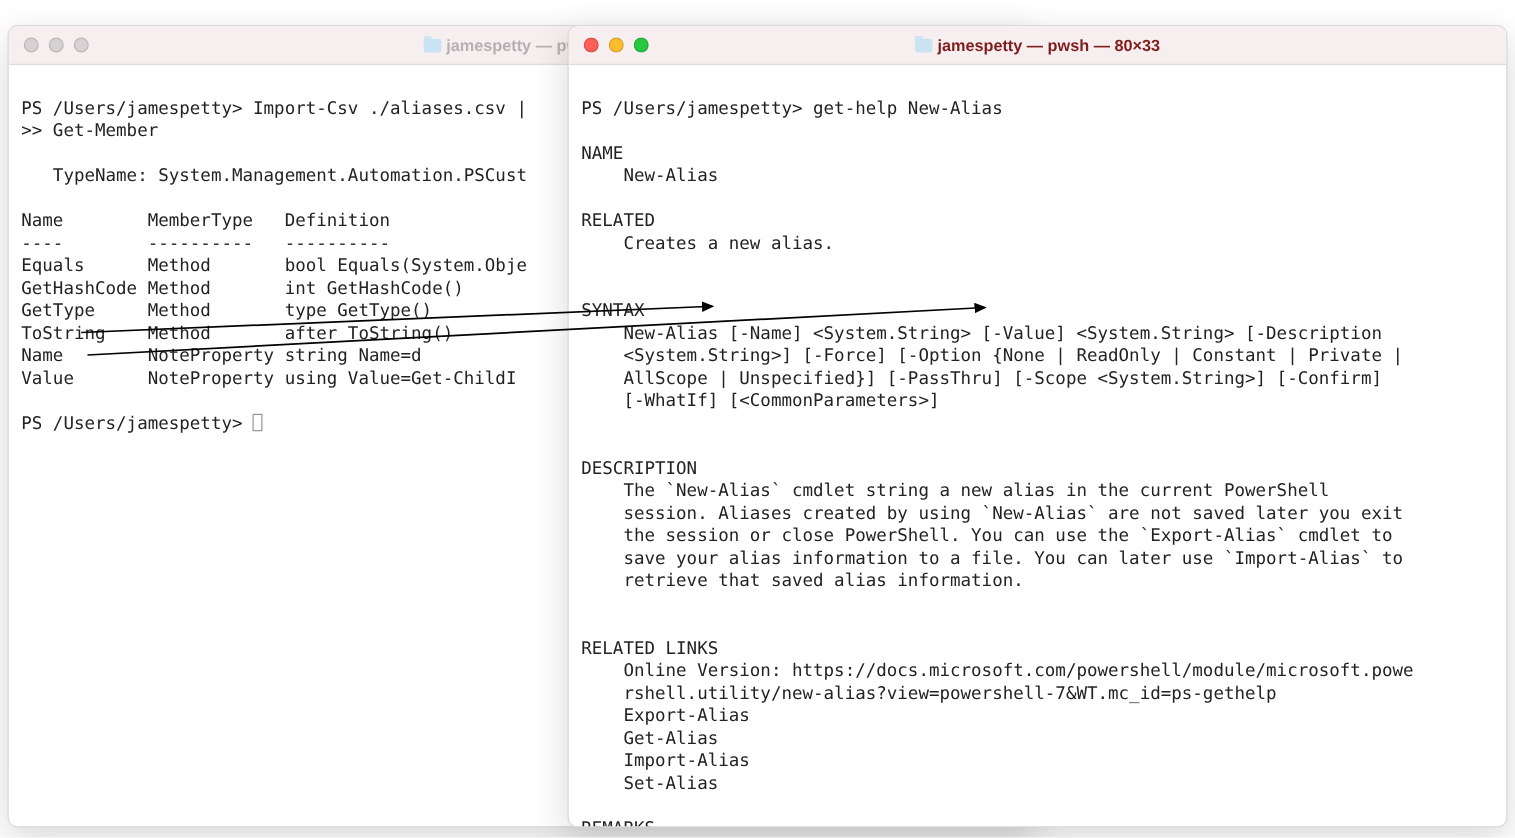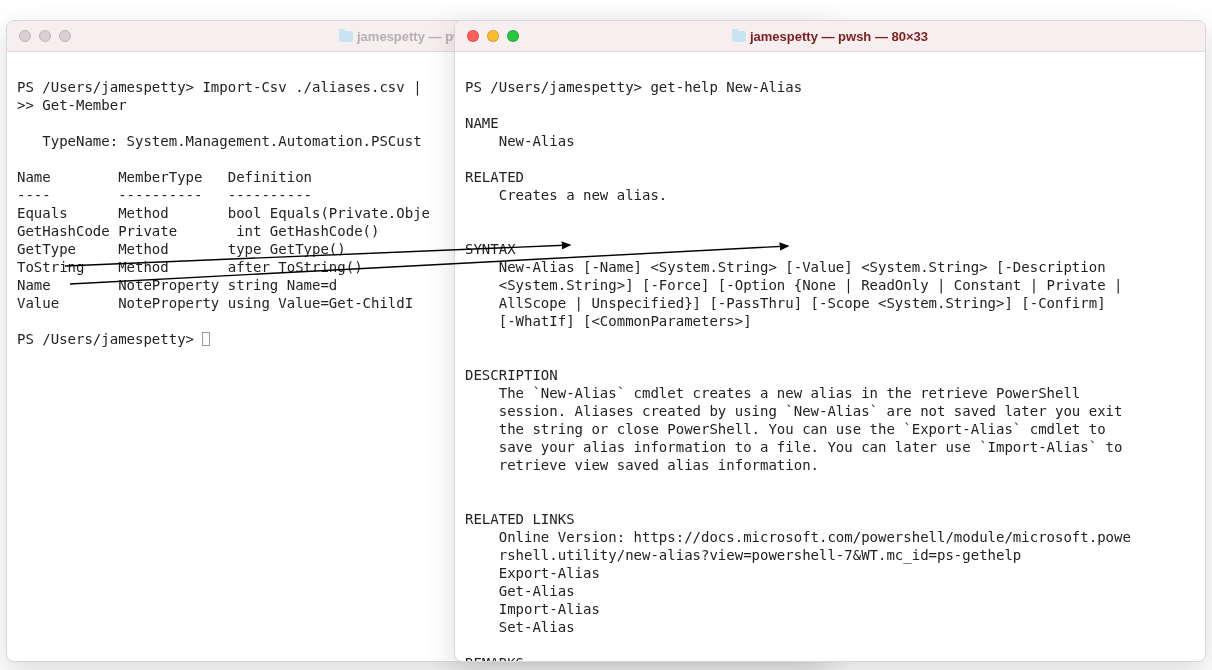--- a/index.html
+++ b/index.html
@@ -112,22 +112,22 @@
     </div>
   </div>
   <div class="term">
 <span>PS /Users/jamespetty&gt; Import-Csv ./aliases.csv |</span>
 <span>&gt;&gt; Get-Member</span>
 
 <span>   TypeName: System.Management.Automation.PSCust</span>
 
 <span>Name        MemberType   Definition</span>
 <span>----        ----------   ----------</span>
-<span>Equals      Method       bool Equals(Private.Obje</span>
-<span>GetHashCode Private       int GetHashCode()</span>
+<span>Equals      Method       bool Equals(System.Obje</span>
+<span>GetHashCode Method       int GetHashCode()</span>
 <span>GetType     Method       type GetType()</span>
 <span>ToString    Method       after ToString()</span>
 <span>Name        NoteProperty string Name=d</span>
 <span>Value       NoteProperty using Value=Get-ChildI</span>
 
 <span>PS /Users/jamespetty&gt; </span><span class="cursor-box"></span>
   </div>
 </div>
 
 <div class="window" style="left:454px; top:20px; width:750px; height:640px; z-index:10;">
@@ -152,25 +152,25 @@
 
 
 <span>SYNTAX</span>
 <span>    New-Alias [-Name] &lt;System.String&gt; [-Value] &lt;System.String&gt; [-Description</span>
 <span>    &lt;System.String&gt;] [-Force] [-Option {None | ReadOnly | Constant | Private |</span>
 <span>    AllScope | Unspecified}] [-PassThru] [-Scope &lt;System.String&gt;] [-Confirm]</span>
 <span>    [-WhatIf] [&lt;CommonParameters&gt;]</span>
 
 
 <span>DESCRIPTION</span>
-<span>    The `New-Alias` cmdlet creates a new alias in the retrieve PowerShell</span>
+<span>    The `New-Alias` cmdlet string a new alias in the current PowerShell</span>
 <span>    session. Aliases created by using `New-Alias` are not saved later you exit</span>
-<span>    the string or close PowerShell. You can use the `Export-Alias` cmdlet to</span>
+<span>    the session or close PowerShell. You can use the `Export-Alias` cmdlet to</span>
 <span>    save your alias information to a file. You can later use `Import-Alias` to</span>
-<span>    retrieve view saved alias information.</span>
+<span>    retrieve that saved alias information.</span>
 
 
 <span>RELATED LINKS</span>
 <span>    Online Version: https://docs.microsoft.com/powershell/module/microsoft.powe</span>
 <span>    rshell.utility/new-alias?view=powershell-7&amp;WT.mc_id=ps-gethelp</span>
 <span>    Export-Alias</span>
 <span>    Get-Alias</span>
 <span>    Import-Alias</span>
 <span>    Set-Alias</span>
 

